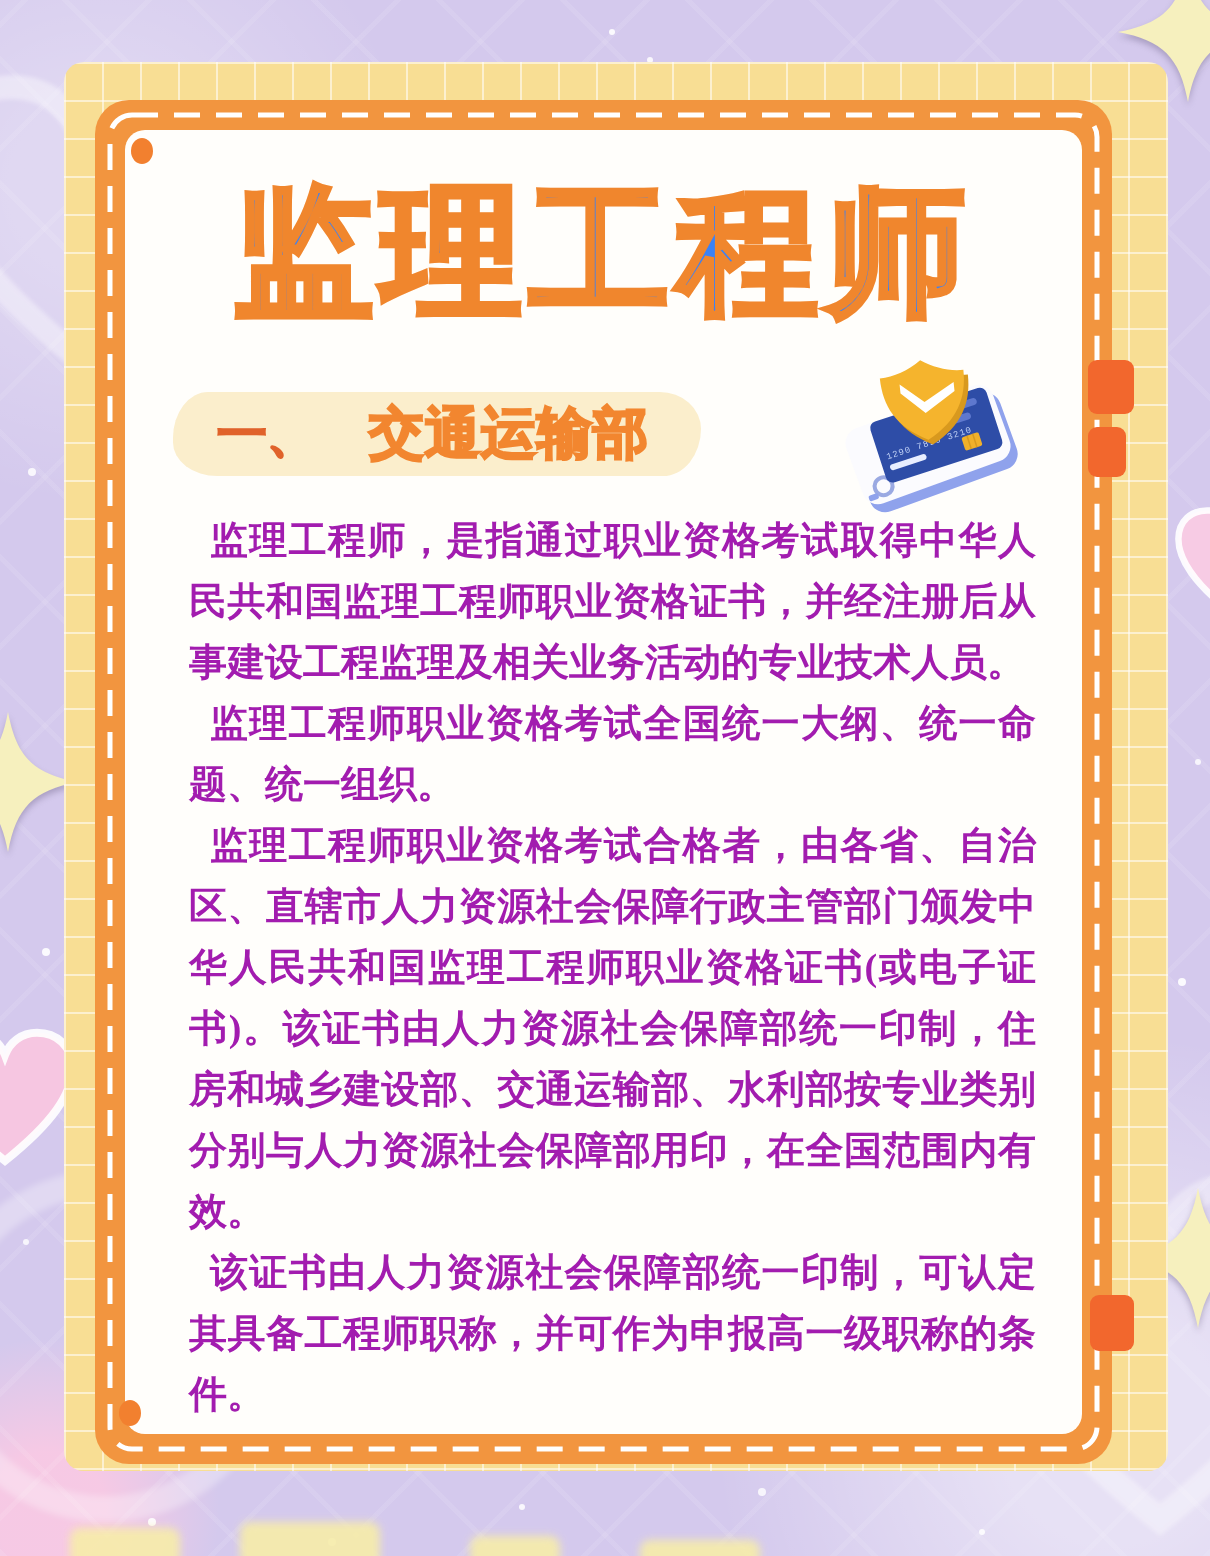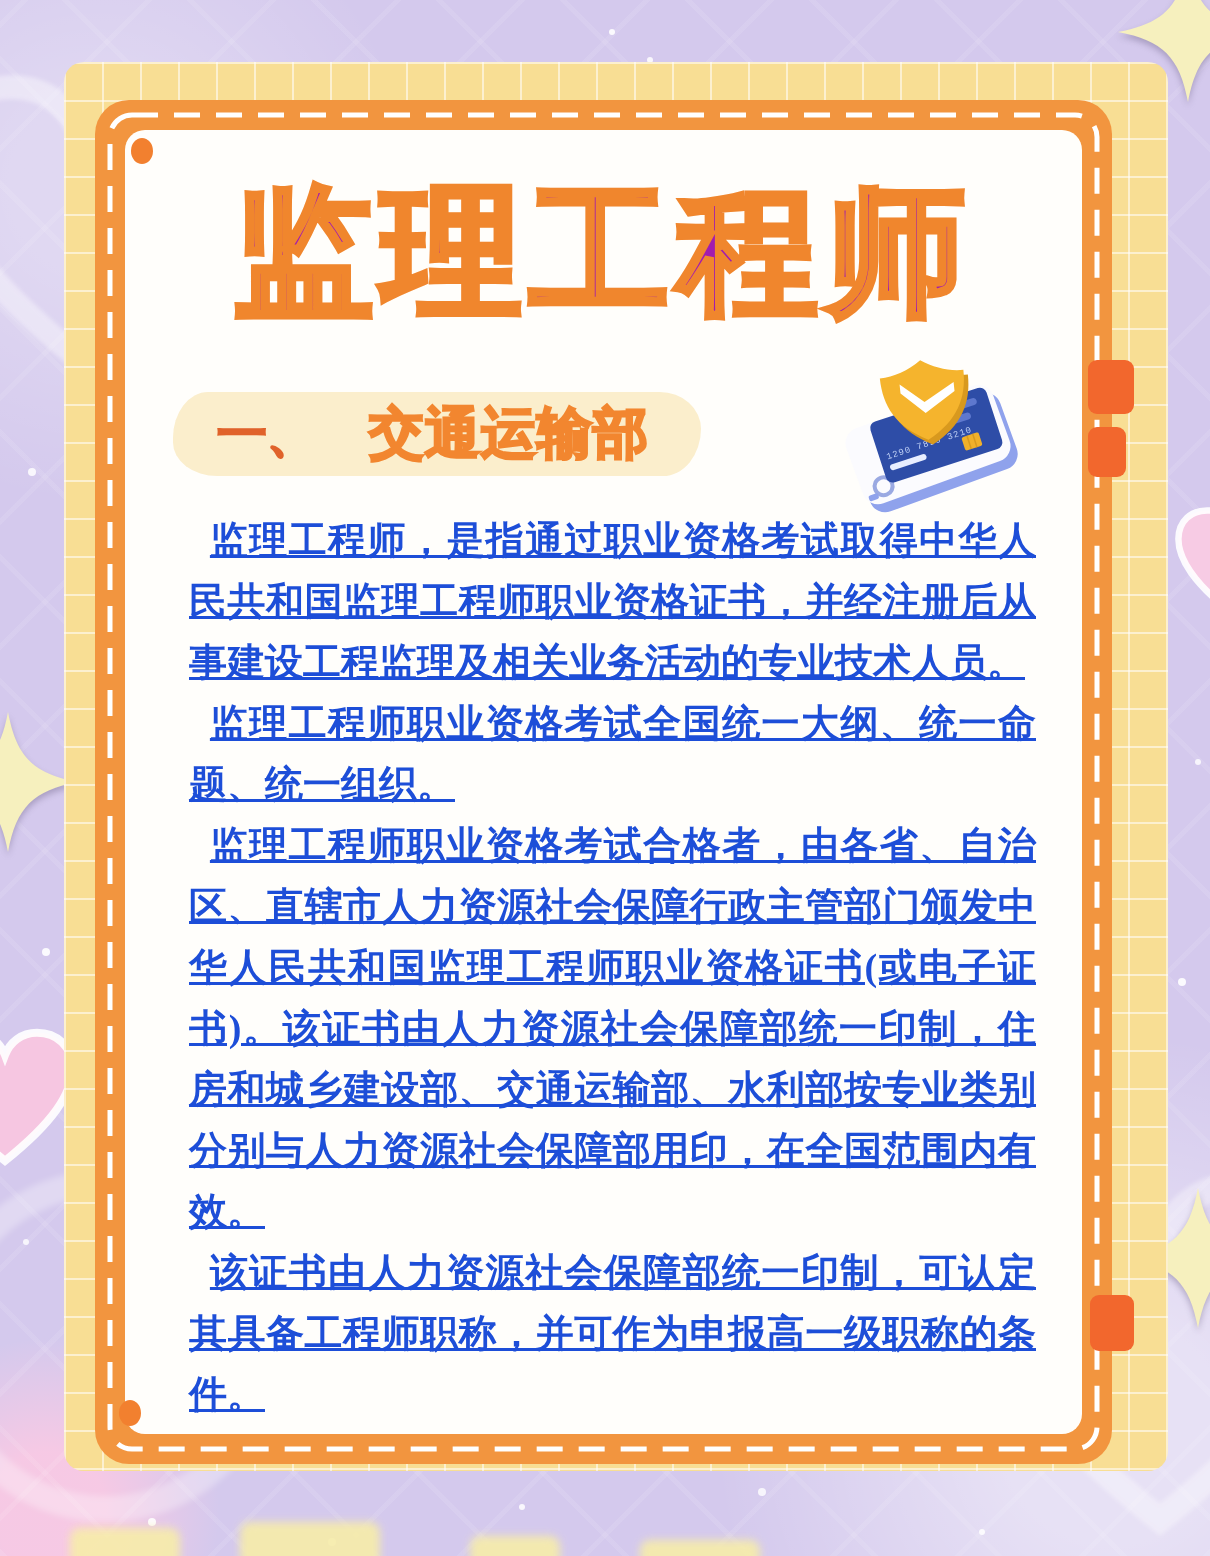--- a/index.html
+++ b/index.html
@@ -65,21 +65,21 @@
   .side-tab{position:absolute;background:#F2672D;border-radius:9px;z-index:5;}
   .tab-1{left:1024px;top:298px;width:46px;height:54px;}
   .tab-2{left:1024px;top:365px;width:38px;height:50px;}
   .tab-3{left:1026px;top:1233px;width:44px;height:56px;}
   
   .poster-title{
     margin:52px 0 0 0;
     text-align:center;
     font-size:140px;line-height:1;
     font-weight:900;letter-spacing:8px;
-    color:#a21caf;
+    color:#3b82f6;
     -webkit-text-stroke:5px #F0862D;
   }
   .section-header{
     position:absolute;left:48px;top:262px;width:528px;height:84px;
     background:#FBEECC;
     border-radius:46px 54px 50px 58px / 60px 48px 62px 44px;
     display:flex;align-items:center;
   }
   .section-number{
     margin-left:44px;
@@ -91,24 +91,23 @@
     font-size:55px;font-weight:900;color:#F2862F;
     letter-spacing:1px;
     -webkit-text-stroke:2.5px #F2862F;
   }
   .illus{position:absolute;left:700px;top:222px;width:215px;height:165px;}
   .body-text{
     position:absolute;left:64px;top:380px;width:847px;
     font-family:"Liberation Serif","DejaVu Serif",serif;
     font-weight:bold;
     font-size:38px;line-height:61px;
-    color:#1d4ed8;
+    color:#a21caf;
     text-align:justify;
     word-break:break-all;
-    text-decoration:underline;
   }
   .body-text p{margin:0;text-indent:0.55em;}
 </style>
 </head>
 <body>
 
 <div class="page">
 
   <span class="sparkle-field decor"></span>
 

